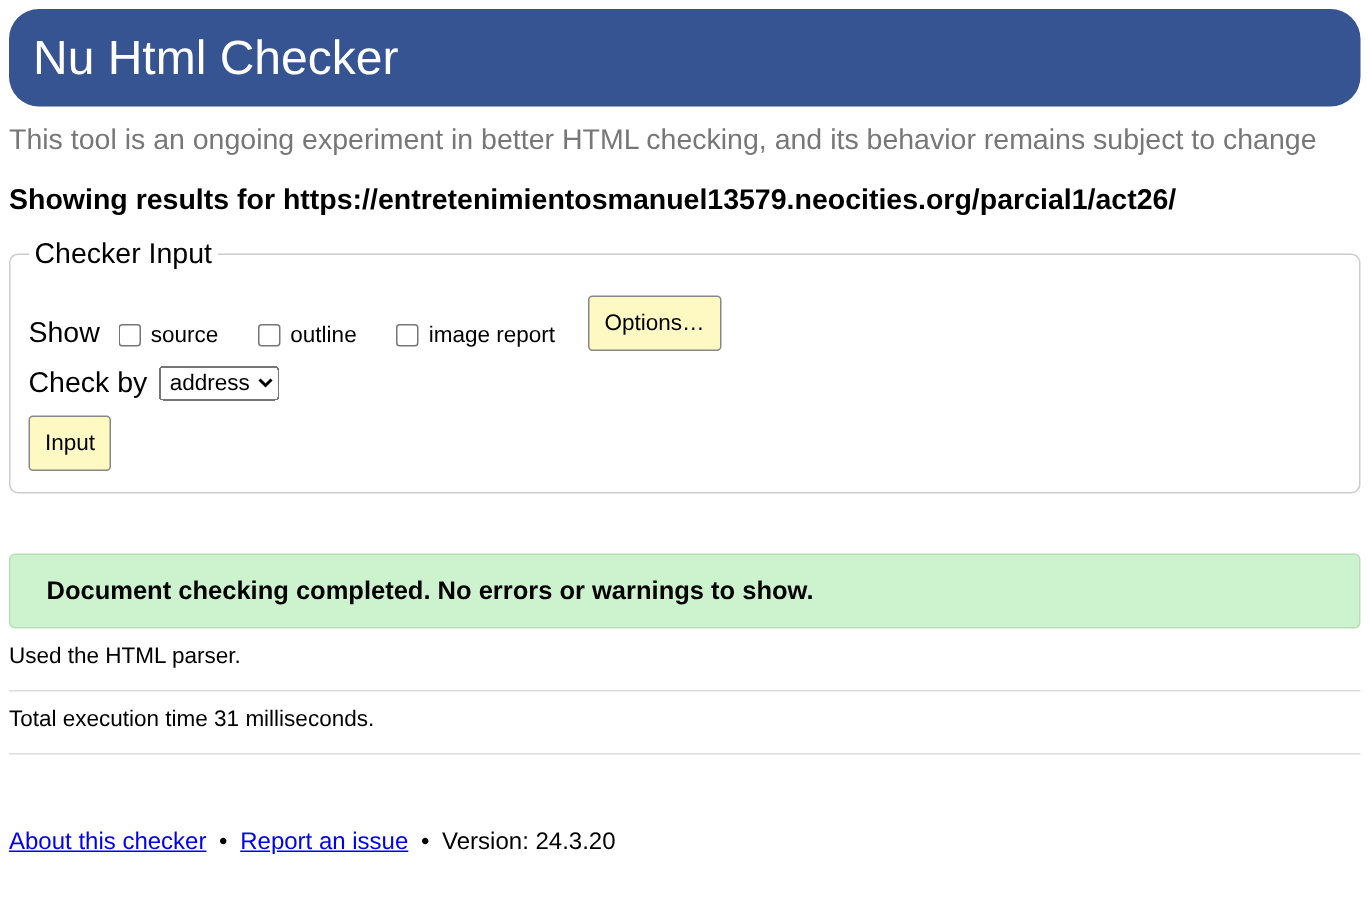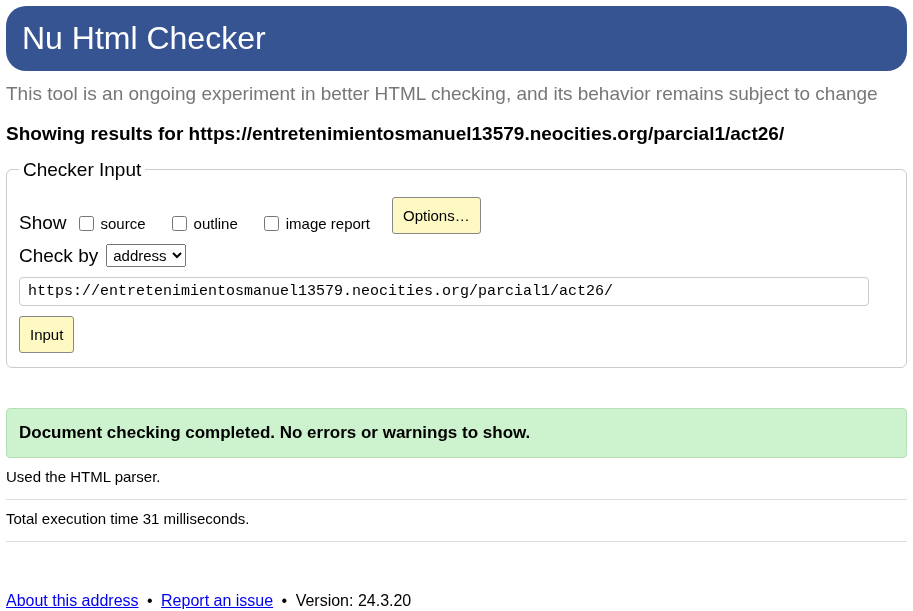--- a/index.html
+++ b/index.html
@@ -85,21 +85,21 @@
       padding: 5px 8px;
       border: 1px solid #ccc;
       border-radius: 4px;
       margin: 4px 0 10px 0;
       display: block;
     }
     .success {
       background: #cdf2ce;
       border: 1px solid #b5e0b6;
       border-radius: 4px;
-      padding: 14px 12px;
+      padding: 14px 24px;
       font-weight: bold;
       font-size: 17px;
       margin-top: 40px;
     }
     .info-line {
       font-size: 15px;
       margin: 10px 0;
       border-bottom: 1px solid #ddd;
       padding-bottom: 14px;
     }
@@ -146,29 +146,28 @@
     <button class="btn">Options…</button>
   </div>
 
   <div class="checkby-row">
     <span>Check by</span>
     <select>
       <option>address</option>
     </select>
   </div>
 
-  <input type="text" class="url-input" value="https://entretenimientosmanuel13579.neocities.org/parcial1/act26/" style="">
 
   <button class="btn">Input</button>
 </fieldset>
 
 <div class="success">Document checking completed. No errors or warnings to show.</div>
 
 <p class="info-line">Used the HTML parser.</p>
 <p class="info-line">Total execution time 31 milliseconds.</p>
 
 <div class="footer">
-  <a href="#">About this address</a>
+  <a href="#">About this checker</a>
   <span class="dot-sep">•</span>
   <a href="#">Report an issue</a>
   <span class="dot-sep">•</span>
   <span>Version: 24.3.20</span>
 </div>
 
 </body></html>

